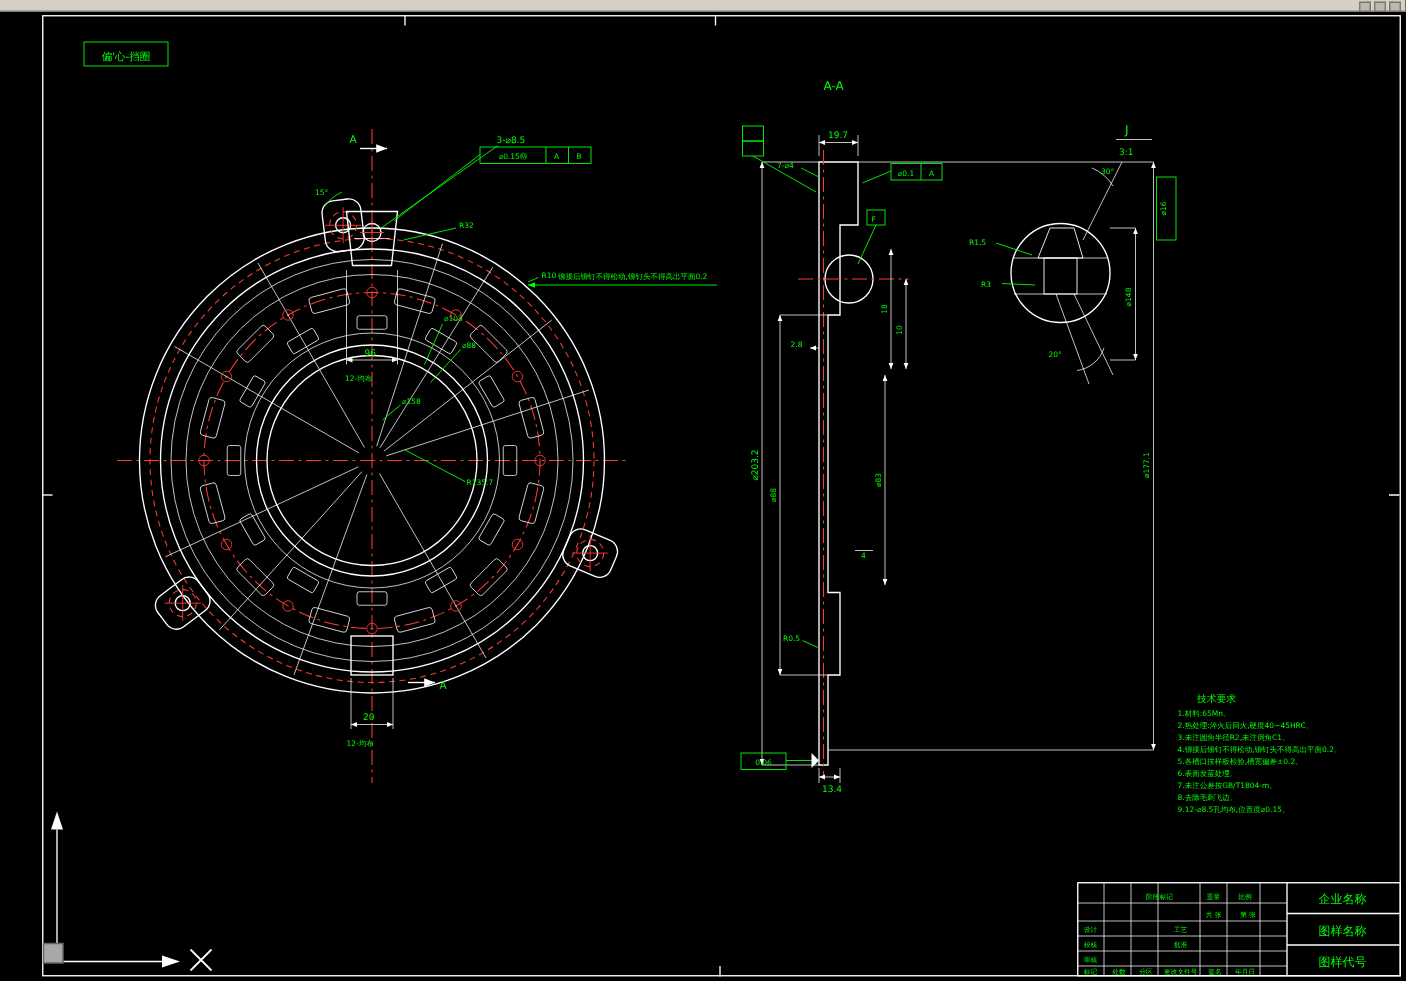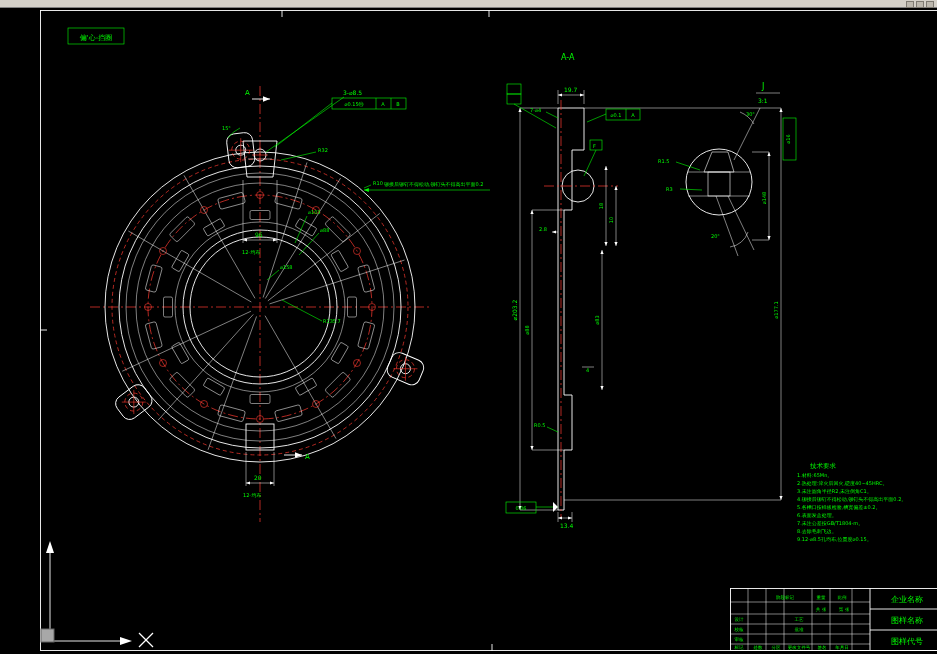--- a/index.html
+++ b/index.html
@@ -1,19 +1,19 @@
 <!DOCTYPE html>
 <html><head>
 <meta charset="utf-8">
 <style>
   html,body{margin:0;padding:0;background:#000;width:937px;height:654px;overflow:hidden}
   .titlebar{position:absolute;top:0;left:0;width:937px;height:7px;background:#d4d0c8;border-bottom:1px solid #808080}
   .titlebar .btns{position:absolute;right:3px;top:1px;display:flex;gap:2px}
   .titlebar .btns span{width:6px;height:5px;background:#bdb8ae;border:1px solid #7e7a72;display:inline-block}
-  .canvas{position:absolute;top:0;left:12px;width:778px;height:654px}
+  .canvas{position:absolute;top:0;left:0;width:778px;height:654px}
   svg{position:absolute;top:0;left:0}
   svg text{fill:#00ff00;font-family:"DejaVu Sans",sans-serif}
   .gt45{font-size:4.5px}.gt5{font-size:5px}.gt6{font-size:6px}.gt65{font-size:6.5px}
   .gt7{font-size:7px}.gt8{font-size:8px}
   .w{stroke:#fff;fill:none;stroke-width:.9}
   .w2{stroke:#fff;fill:none;stroke-width:.5}
   .r{stroke:#ff3b30;fill:none;stroke-width:.7;stroke-dasharray:10 3 2 3}
   .rd{stroke:#ff3b30;fill:none;stroke-width:.7;stroke-dasharray:4 3}
   .rc{stroke:#ff3b30;fill:none;stroke-width:.6}
   .g{stroke:#00ff00;fill:none;stroke-width:.6}

